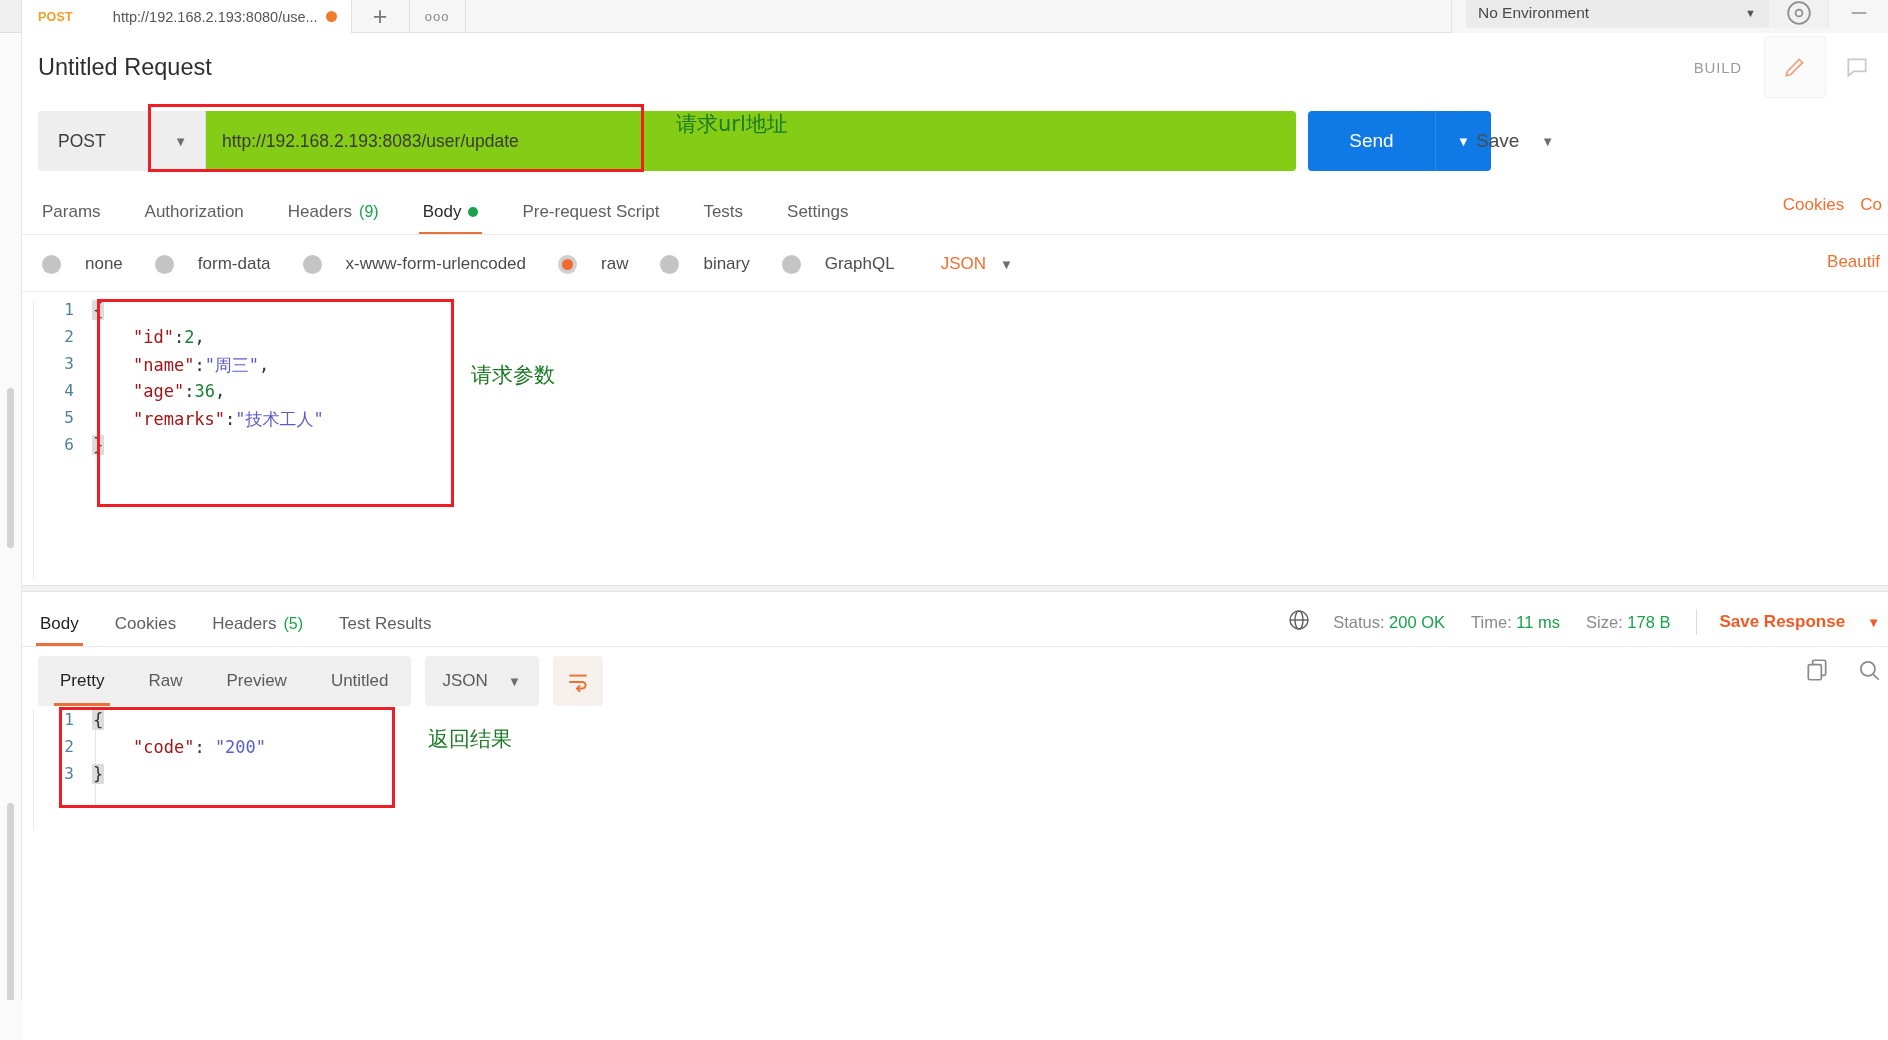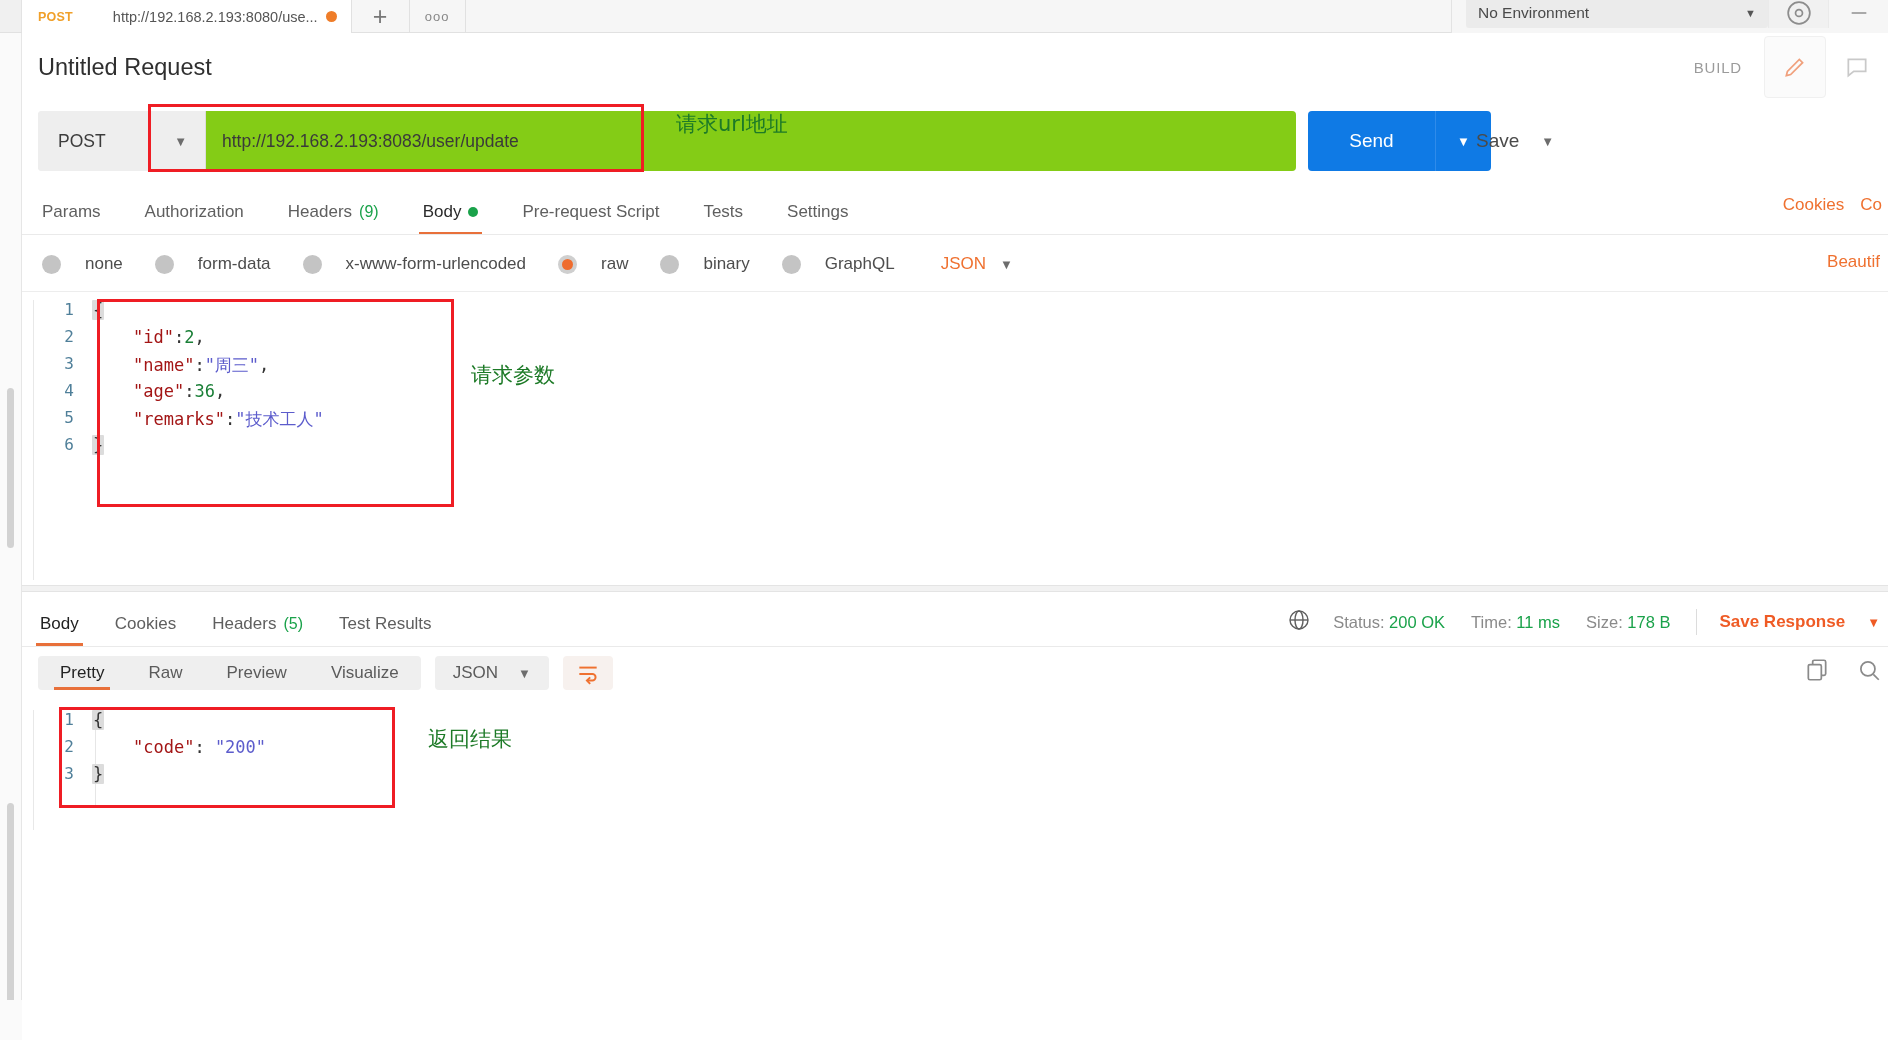--- a/index.html
+++ b/index.html
@@ -249,21 +249,21 @@
   .st-sep { width: 1px; height: 26px; background: #dcdcdc; margin-right: 22px; }
   .save-resp { font-size: 17px; color: #ef5b25; font-weight: bold; margin-right: 22px; white-space: nowrap; }
   .save-resp-caret { color: #ef5b25; font-size: 13px; }
 
   .resp-divider {
     position: absolute; left: 22px; top: 646px; width: 1866px; height: 1px; background: #eaeaea;
   }
 
   
   .viewbar {
-    position: absolute; left: 38px; top: 656px; height: 34px;
+    position: absolute; left: 38px; top: 656px; height: 50px;
     display: flex; align-items: stretch; gap: 14px;
   }
   .viewseg {
     background: #efefef; border-radius: 4px; display: flex; align-items: stretch; overflow: hidden;
   }
   .vtab {
     padding: 0 22px; display: flex; align-items: center; font-size: 17px; color: #5b5b5b;
     position: relative;
   }
   .vtab.active { color: #232323; }
@@ -506,21 +506,21 @@
       <div class="vtab active">
           <span>Pretty</span>
         </div>
       <div class="vtab">
           <span>Raw</span>
         </div>
       <div class="vtab">
           <span>Preview</span>
         </div>
       <div class="vtab">
-          <span>Visualize</span>
+          <span>Untitled</span>
         </div>
     </div>
     <div class="fmt-seg">
       <span>JSON</span>
       <span class="caret">▼</span>
     </div>
     <div class="wrap-btn">
       <svg width="26" height="26" viewBox="0 0 24 24" fill="none" stroke="#ef7130" stroke-width="1.8">
         <line x1="4" y1="7" x2="20" y2="7"></line>
           <path d="M4 13h12a3 3 0 0 1 0 6h-4"></path>

